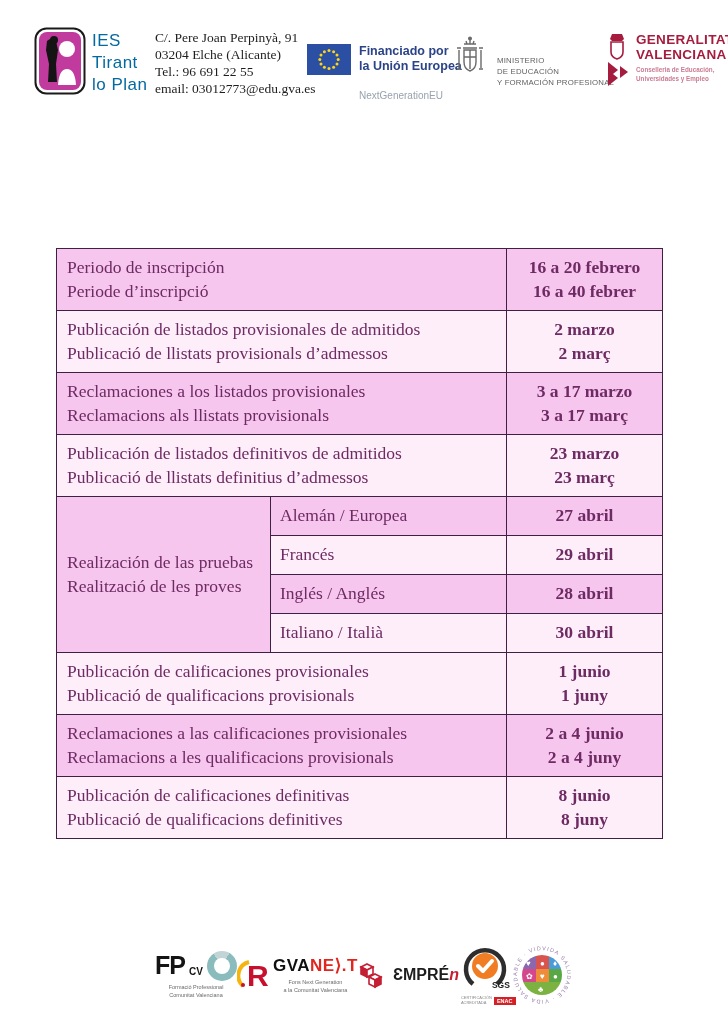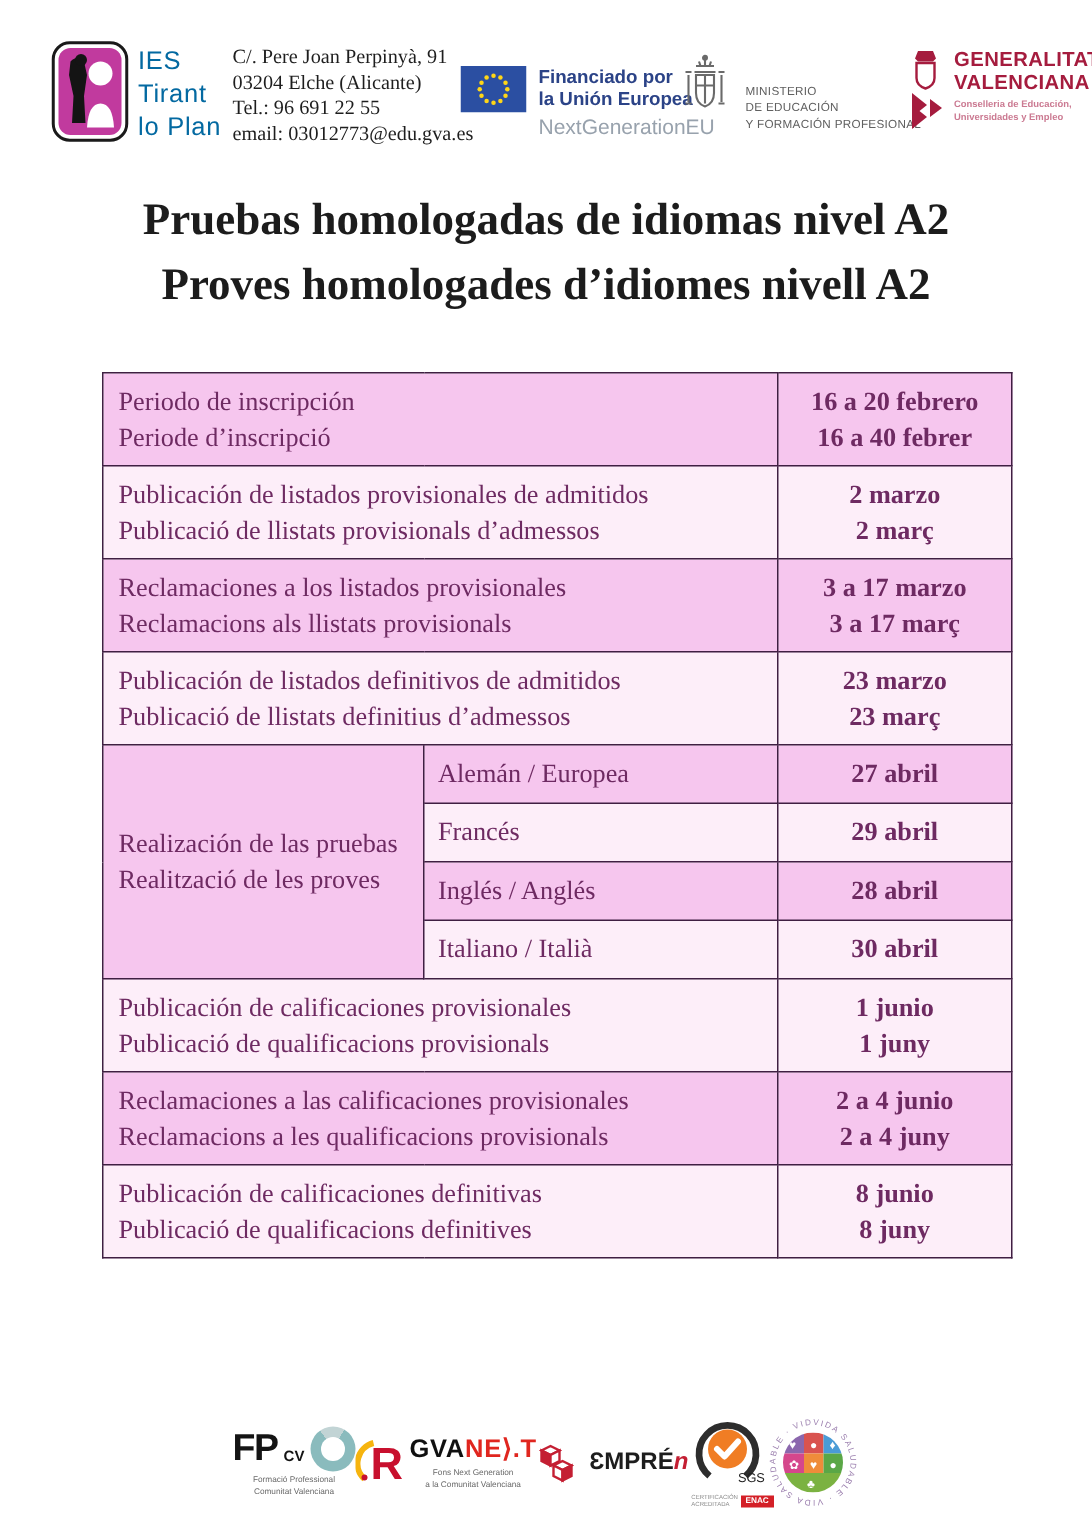--- a/index.html
+++ b/index.html
@@ -16,36 +16,36 @@
   
   .hdr-item{position:absolute;display:flex;}
   .ies-logo{position:absolute;left:34px;top:27px;width:52px;height:68px;}
   .ies-name{position:absolute;left:92px;top:30px;font-family:"Liberation Sans",sans-serif;
     font-size:17px;line-height:1.28;color:#0369a1;letter-spacing:.5px;}
   .contact{position:absolute;left:155px;top:29px;font-size:13.5px;line-height:1.26;color:#1e1e1e;}
   .eu{left:307px;top:44px;align-items:flex-start;}
   .eu-flag{width:44px;height:31px;display:block;}
   .eu-text{margin-left:8px;font-family:"Liberation Sans",sans-serif;}
   .eu-text .b{font-size:12.5px;font-weight:bold;color:var(--eu-text);line-height:1.2;}
-  .eu-text .sub{font-size:14px;color:#98a2ad;margin-top:2px;}
+  .eu-text .sub{font-size:10px;color:#98a2ad;margin-top:16px;}
   .ministry{left:450px;top:36px;}
   .ministry-text{margin-left:7px;margin-top:20px;font-family:"Liberation Sans",sans-serif;
     font-size:7.8px;line-height:1.4;color:var(--ministry-gray);letter-spacing:.2px;}
   .gva{left:604px;top:32px;}
   .gva-text{margin-left:6px;font-family:"Liberation Sans",sans-serif;}
   .gva-text .n{font-size:13.5px;font-weight:bold;color:var(--gva-red);line-height:1.12;letter-spacing:.3px;}
   .gva-text .d{font-size:6.3px;line-height:1.35;color:#cb7a92;margin-top:4px;font-weight:bold;}
 
   
   .title{position:absolute;left:0;top:128px;width:728px;text-align:center;color:var(--title-text);}
   .title div{font-size:30px;font-weight:bold;line-height:1.25;}
   .title div + div{margin-top:5px;}
 
   
-  table.sched{position:absolute;left:68px;top:248px;border-collapse:collapse;table-layout:fixed;}
+  table.sched{position:absolute;left:56px;top:248px;border-collapse:collapse;table-layout:fixed;}
   table.sched td{border:1.8px solid var(--table-border);color:var(--table-text);
     font-size:17.5px;line-height:1.32;vertical-align:middle;}
   tr.pink > td{background:var(--pink-row);}
   tr.light > td{background:var(--light-row);}
   td.desc{padding-left:10px;padding-right:4px;}
   td.exam-cell{background:var(--pink-row) !important;}
   td.lang{padding-left:9px;}
   td.date{text-align:center;font-weight:bold;padding:0 4px;}
   tr.std td{height:62px;}
   tr.sub td{height:39px;}
@@ -63,21 +63,21 @@
   .tiny-cap{font-size:5.5px;color:#6a6a6a;line-height:1.4;text-align:center;margin-top:3px;}
   .plan{flex-direction:row;align-items:center;gap:6px;}
   .plan-text{font-size:10px;font-weight:bold;color:#3a3a3a;line-height:1.25;}
   .gvanext-word{font-size:17px;font-weight:800;letter-spacing:.5px;}
   .gvanext-word .gva-b{color:#101010;}
   .gvanext-word .next-r{color:var(--gvanext-red);}
   .empren{flex-direction:row;align-items:center;gap:5px;}
   .empren-word{font-size:16px;font-weight:800;color:#1d1d1d;}
   .empren-n{color:#c41f33;font-style:italic;}
   .sgs-wrap{position:relative;width:52px;height:62px;}
-  .sgs-label{position:absolute;right:1px;bottom:16px;font-size:8.5px;font-weight:400;color:#222;}
+  .sgs-label{position:absolute;right:1px;bottom:16px;font-size:8.5px;font-weight:700;color:#222;}
   .enac-row{position:absolute;bottom:0;left:2px;display:flex;align-items:center;gap:2px;}
   .enac-grey{font-size:4px;color:#8a8a8a;line-height:1.2;}
   .enac-box{background:#d42027;color:#fff;font-size:5.5px;font-weight:bold;padding:1px 3px;}
 </style>
 </head>
 <body>
 
 <div class="page">
 
   <div>
@@ -161,24 +161,20 @@
         <div class="n">GENERALITAT</div>
         <div class="n">VALENCIANA</div>
         <div class="d">
           <div>Conselleria de Educación,</div>
           <div>Universidades y Empleo</div>
         </div>
       </div>
     </div>
   </div>
 
-  <div class="title">
-    <div>Pruebas homologadas de idiomas nivel A2</div>
-    <div>Proves homologades d’idiomes nivell A2</div>
-  </div>
 
   <table class="sched">
     <colgroup>
         <col style="width:214px">
         <col style="width:236px">
         <col style="width:156px">
       </colgroup>
 
     <tbody>
         <tr class="std pink">

